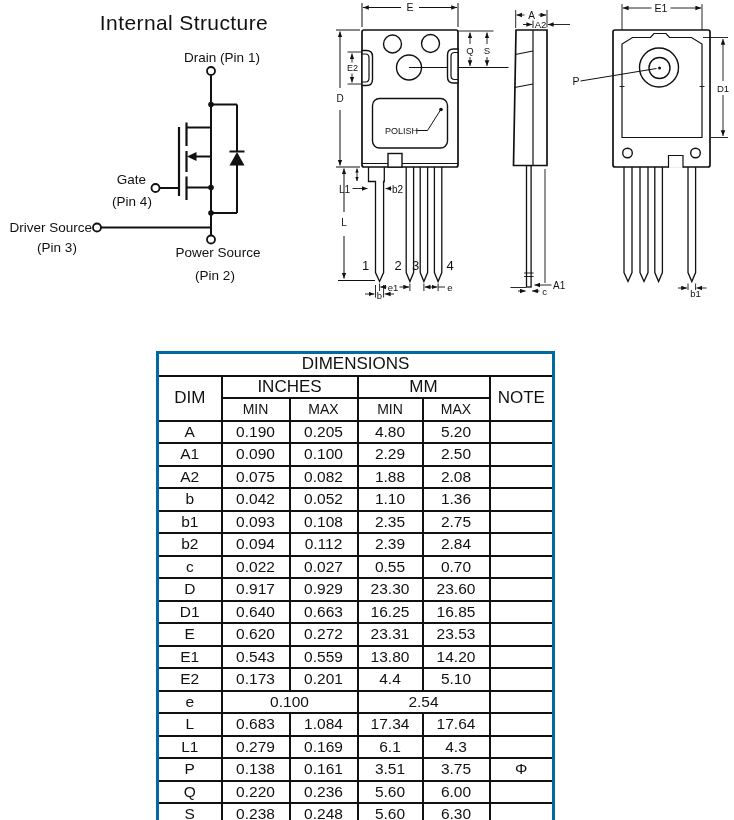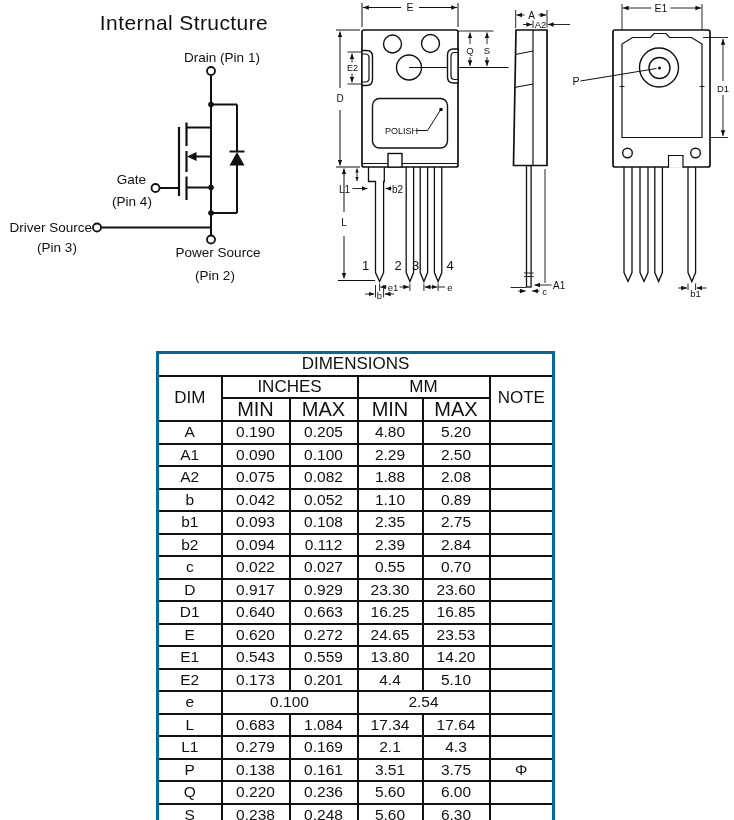--- a/index.html
+++ b/index.html
@@ -25,21 +25,21 @@
   .lead{stroke:#111;stroke-width:1.3;fill:#fff;}
   .inner{stroke:#111;stroke-width:1.2;fill:none;}
   .mid{text-anchor:middle;}
   .end{text-anchor:end;}
 
   #dim-table{position:absolute;left:156px;top:351px;width:396px;
     border-collapse:collapse;table-layout:fixed;border:3px solid #0369a1;}
   #dim-table th,#dim-table td{border:2px solid #111;text-align:center;vertical-align:middle;
     padding:0;height:20.5px;font-weight:400;line-height:1.05;font-size:15.5px;}
   #dim-table th{font-size:17px;}
-  #dim-table th.mm2{font-size:20px;}
+  #dim-table th.mm2{font-size:14px;}
 </style>
 </head>
 <body>
 
 <div class="stage">
 
 <svg width="734" height="330" viewBox="0 0 734 330">
   <defs>
     <marker id="ar" markerWidth="7" markerHeight="6" refX="5.8" refY="2.5" orient="auto" markerUnits="userSpaceOnUse">
       <path d="M0,0.2 L5.8,2.5 L0,4.8 Z" fill="#111"></path>
@@ -282,21 +282,21 @@
           <td>0.082</td>
           <td>1.88</td>
           <td>2.08</td>
           <td></td>
         </tr>
         <tr>
           <td>b</td>
           <td>0.042</td>
           <td>0.052</td>
           <td>1.10</td>
-          <td>0.89</td>
+          <td>1.36</td>
           <td></td>
         </tr>
         <tr>
           <td>b1</td>
           <td>0.093</td>
           <td>0.108</td>
           <td>2.35</td>
           <td>2.75</td>
           <td></td>
         </tr>
@@ -329,21 +329,21 @@
           <td>0.640</td>
           <td>0.663</td>
           <td>16.25</td>
           <td>16.85</td>
           <td></td>
         </tr>
         <tr>
           <td>E</td>
           <td>0.620</td>
           <td>0.272</td>
-          <td>24.65</td>
+          <td>23.31</td>
           <td>23.53</td>
           <td></td>
         </tr>
         <tr>
           <td>E1</td>
           <td>0.543</td>
           <td>0.559</td>
           <td>13.80</td>
           <td>14.20</td>
           <td></td>
@@ -367,21 +367,21 @@
           <td>0.683</td>
           <td>1.084</td>
           <td>17.34</td>
           <td>17.64</td>
           <td></td>
         </tr>
         <tr>
           <td>L1</td>
           <td>0.279</td>
           <td>0.169</td>
-          <td>2.1</td>
+          <td>6.1</td>
           <td>4.3</td>
           <td></td>
         </tr>
         <tr>
           <td>P</td>
           <td>0.138</td>
           <td>0.161</td>
           <td>3.51</td>
           <td>3.75</td>
           <td>Φ</td>

